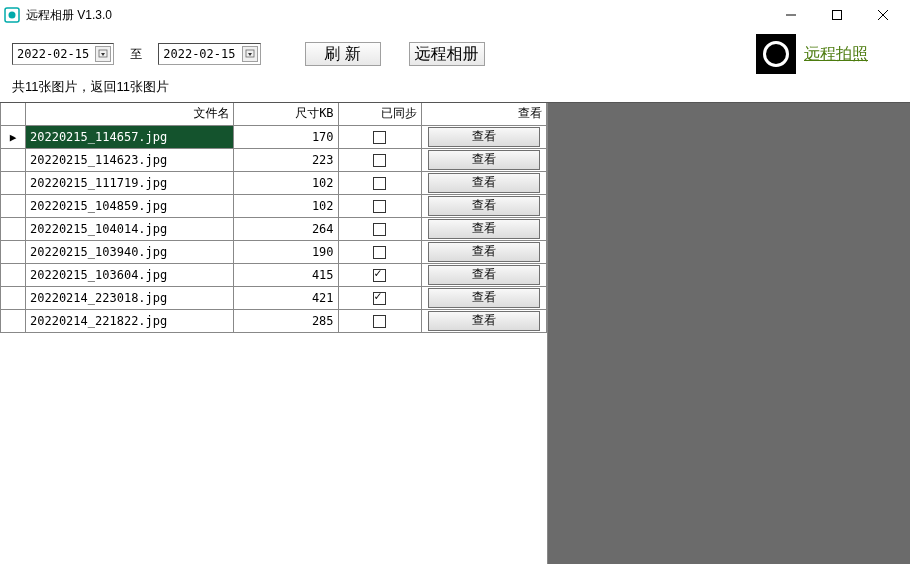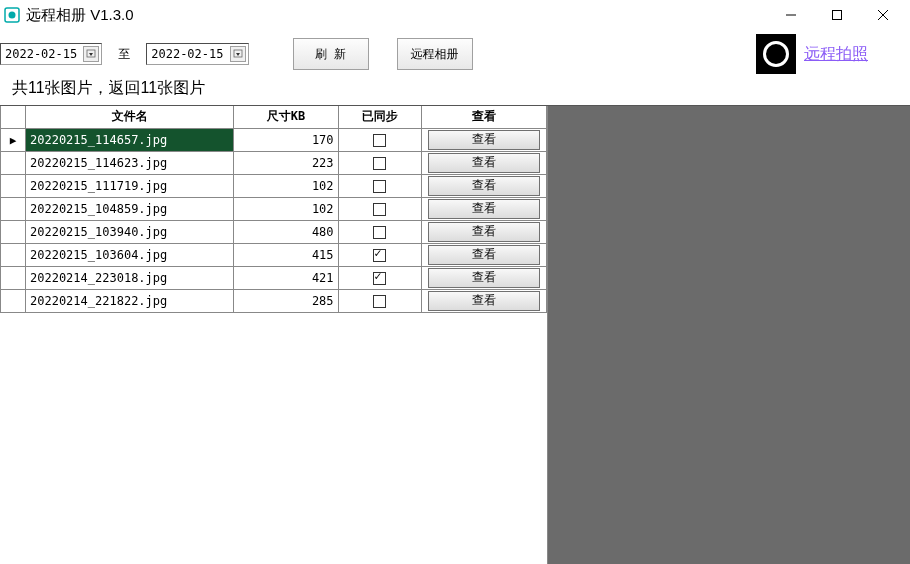--- a/index.html
+++ b/index.html
@@ -16,36 +16,36 @@
   height: 30px;
   display: flex;
   align-items: center;
   padding: 0 4px;
   background: #fff;
 }
 .titlebar .app-icon {
   width: 16px; height: 16px;
   margin-right: 6px;
 }
-.titlebar .title { flex: 0 0 auto; font-size: 15px; }
+.titlebar .title { flex: 0 0 auto; font-size: 12px; }
 .titlebar .spacer { flex: 1; }
 .win-btn {
   width: 46px; height: 30px;
   display: flex; align-items: center; justify-content: center;
   font-size: 13px;
   background: transparent;
   border: none;
   cursor: pointer;
 }
 
 .toolbar {
   display: flex;
   align-items: center;
   gap: 10px;
-  padding: 4px 12px 2px 0;
+  padding: 4px 12px 2px 12px;
 }
 .date-input {
   display: inline-flex;
   align-items: center;
   border: 1px inset #a0a0a0;
   background: #fff;
   height: 22px;
   padding: 0 2px 0 4px;
   font-family: "SimSun", monospace;
   font-size: 12px;
@@ -55,51 +55,51 @@
   width: 16px; height: 16px;
   display: inline-flex; align-items: center; justify-content: center;
   border: 1px solid #a0a0a0;
   background: #f0f0f0;
   margin-left: 2px;
   position: relative;
 }
 .date-input .date-drop svg { width: 10px; height: 10px; }
 .to-label { padding: 0 6px; font-size: 12px; }
 .btn {
-  height: 32px;
+  height: 24px;
   min-width: 76px;
   border: 1px solid #a0a0a0;
   background: linear-gradient(#fdfdfd,#e8e8e8);
   cursor: pointer;
-  font-size: 12px;
-  font-family: Liberation Mono, monospace;
+  font-size: 16px;
+  font-family: Liberation Sans, sans-serif;
 }
 .toolbar .gap { width: 24px; }
 .remote-photo {
   display: flex; align-items: center; gap: 8px;
   margin-left: auto;
   padding-right: 30px;
 }
 .camera-icon {
   width: 40px; height: 40px;
   background: #000;
   display: flex; align-items: center; justify-content: center;
 }
 .camera-icon .lens {
   width: 26px; height: 26px; border: 3px solid #fff; border-radius: 50%;
 }
 .remote-link {
-  color: #8b5cf6;
+  color: #4d7c0f;
   text-decoration: underline;
   font-size: 16px;
   cursor: pointer;
 }
 .status-line {
   padding: 2px 12px 6px 12px;
-  font-size: 16px;
+  font-size: 13px;
 }
 .grid-area {
   display: flex;
   border-top: 1px solid #555;
   height: calc(564px - 30px - 34px - 22px);
 }
 .grid-wrap {
   width: 548px;
   border-right: 1px solid #888;
   background: #fff;
@@ -112,23 +112,23 @@
 table.data-grid {
   border-collapse: collapse;
   width: 100%;
   font-family: "SimSun", monospace;
   font-size: 12px;
 }
 table.data-grid th {
   background: #fff;
   border: 1px solid #888;
   border-top: none;
-  text-align: center;
+  text-align: right;
   padding: 2px 4px;
-  font-weight: bold;
+  font-weight: normal;
   height: 22px;
 }
 table.data-grid th.rowhead-col { width: 24px; }
 table.data-grid th.name-col { width: 200px; }
 table.data-grid th.size-col { width: 100px; }
 table.data-grid th.sync-col { width: 80px; }
 table.data-grid th.view-col { width: 120px; }
 table.data-grid td {
   border: 1px solid #888;
   padding: 0 4px;
@@ -279,22 +279,29 @@
           </tr>
           <tr>
             <td class="rowhead"></td>
             <td class="filename">20220215_104859.jpg</td>
             <td class="size">102</td>
             <td class="sync"><span class="checkbox-box"></span></td>
             <td class="view-cell"><button class="view-btn">查看</button></td>
           </tr>
           <tr>
             <td class="rowhead"></td>
+            <td class="filename">20220215_104014.jpg</td>
+            <td class="size">264</td>
+            <td class="sync"><span class="checkbox-box"></span></td>
+            <td class="view-cell"><button class="view-btn">查看</button></td>
+          </tr>
+          <tr>
+            <td class="rowhead"></td>
             <td class="filename">20220215_103940.jpg</td>
-            <td class="size">480</td>
+            <td class="size">190</td>
             <td class="sync"><span class="checkbox-box"></span></td>
             <td class="view-cell"><button class="view-btn">查看</button></td>
           </tr>
           <tr>
             <td class="rowhead"></td>
             <td class="filename">20220215_103604.jpg</td>
             <td class="size">415</td>
             <td class="sync"><span class="checkbox-box checked"></span></td>
             <td class="view-cell"><button class="view-btn">查看</button></td>
           </tr>

